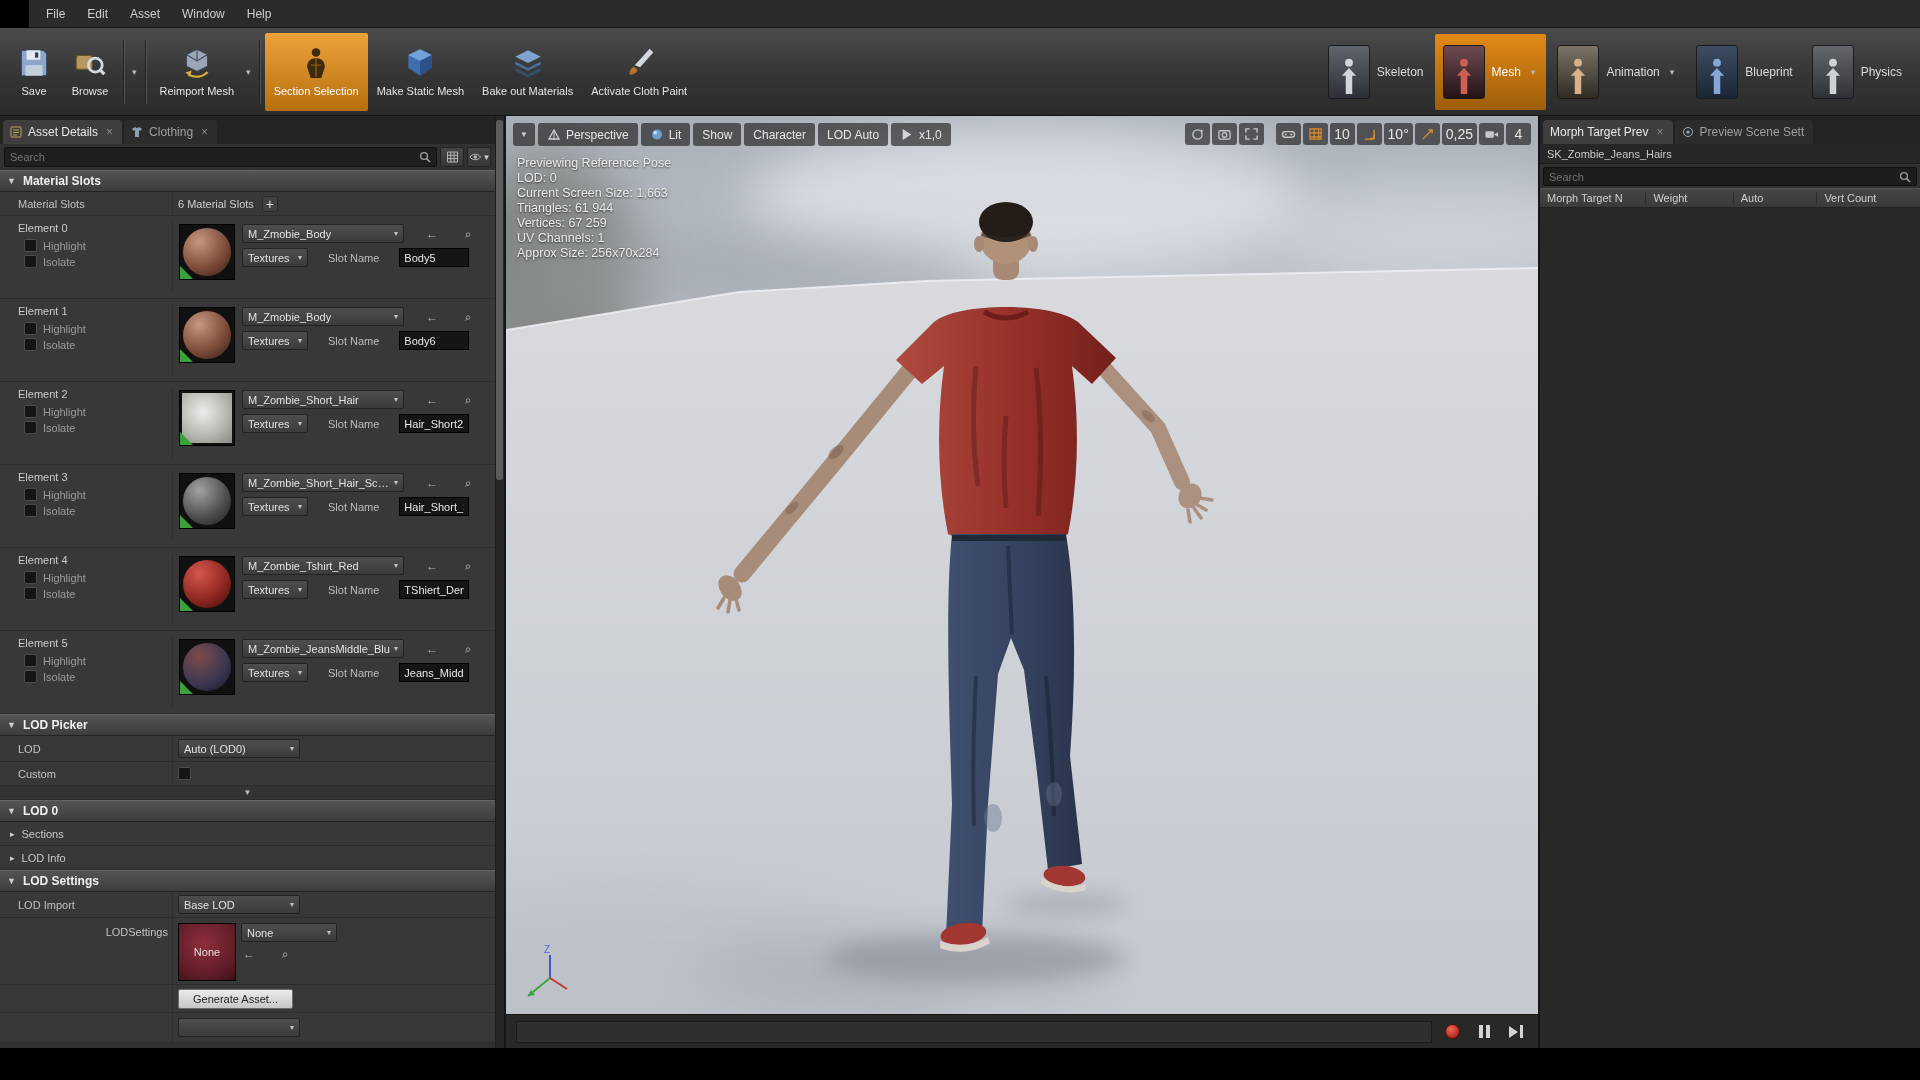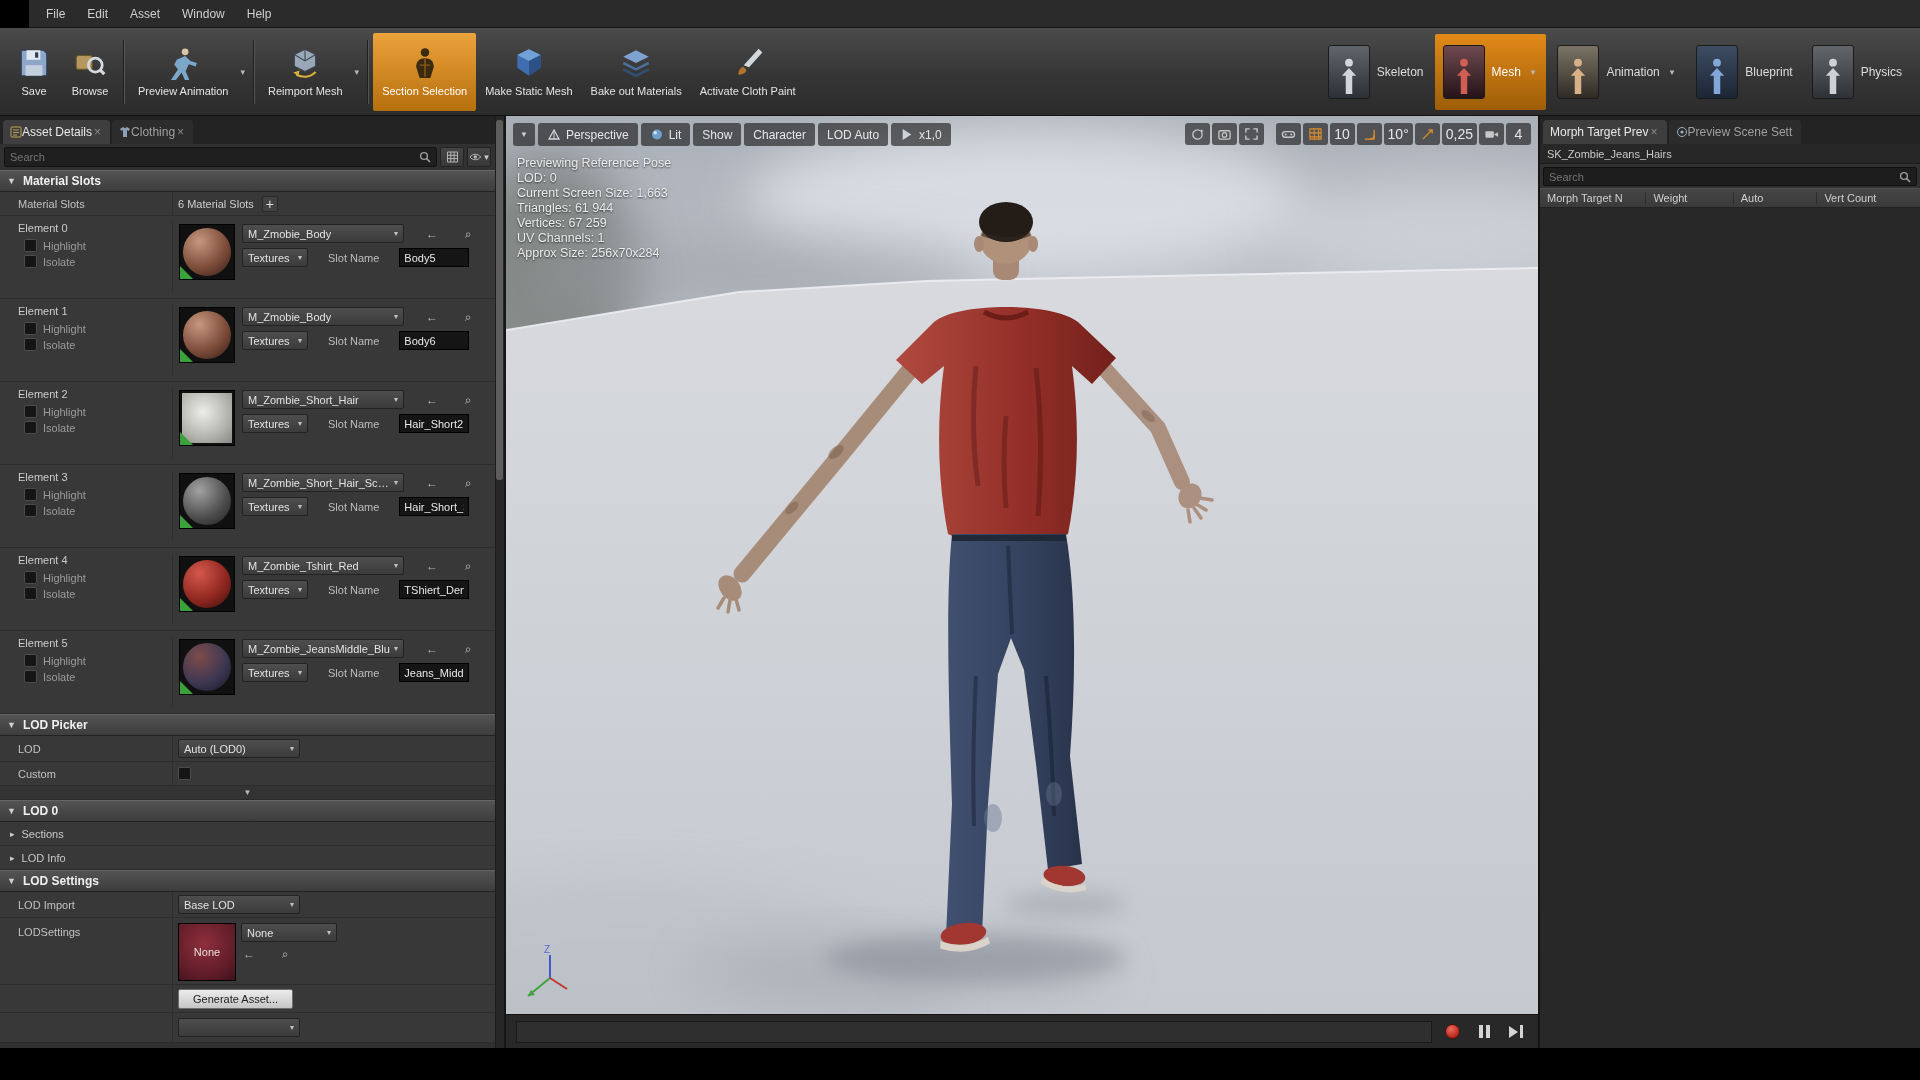--- a/index.html
+++ b/index.html
@@ -35,21 +35,21 @@
   .thumb-phys { background:linear-gradient(#63666b,#2e3237); }
   .thumb-phys path, .thumb-phys circle { fill:#ced2d6; }
 
   
   .left-panel  { position:absolute; left:0; top:116px; width:506px; height:932px; background:#303030; border-right:2px solid #161616; overflow:hidden; }
   .viewport    { position:absolute; left:506px; top:116px; width:1032px; height:932px; overflow:hidden; background:linear-gradient(180deg,#aab0b8 0%,#c6cad1 30%,#d3d6db 100%); }
   .right-panel { position:absolute; left:1538px; top:116px; width:382px; height:932px; background:#303030; border-left:2px solid #161616; display:flex; flex-direction:column; }
   .bottom-black { position:absolute; left:0; bottom:0; width:100%; height:32px; background:#000; }
 
   .tab-row { height:28px; background:#232323; display:flex; align-items:flex-end; gap:2px; padding:3px 3px 0 3px; }
-  .tab { display:flex; align-items:center; padding:5px 9px 5px 7px; font-size:12px; color:#9f9f9f; background:#2c2c2c; border-radius:4px 4px 0 0; white-space:nowrap; }
+  .tab { display:flex; align-items:center; gap:6px; padding:5px 9px 5px 7px; font-size:12px; color:#9f9f9f; background:#2c2c2c; border-radius:4px 4px 0 0; white-space:nowrap; }
   .tab.active { background:#3e3e3e; color:#e8e8e8; }
   .tab .tab-ico { width:12px; height:12px; display:block; }
   .tab .close { color:#8a8a8a; font-size:12px; line-height:1; margin-left:2px; }
 
   
   .search-row { height:26px; display:flex; align-items:center; gap:3px; padding:3px 4px; background:#313131; }
   .search-box { flex:1; display:flex; align-items:center; gap:4px; background:#1f1f1f; border:1px solid #121212; border-radius:2px; height:20px; padding:0 5px; }
   .search-box input { flex:1; background:transparent; border:0; outline:none; color:#d8d8d8; font-size:11px; font-family:inherit; }
   .mag { width:12px; height:12px; flex:none; }
   .sq-btn { width:24px; height:20px; background:linear-gradient(#454545,#383838); border:1px solid #232323; border-radius:2px; display:flex; align-items:center; justify-content:center; gap:2px; }
@@ -165,27 +165,20 @@
       <svg class="ico" viewBox="0 0 32 32">
           <rect x="3" y="9" width="15" height="13" rx="2" fill="#b5985f" stroke="#6b5626"></rect>
           <circle cx="21" cy="18" r="6.5" fill="none" stroke="#d3d9e0" stroke-width="2.6"></circle>
           <line x1="25.5" y1="22.5" x2="29.5" y2="26.5" stroke="#d3d9e0" stroke-width="3"></line>
         </svg>
       <span>Browse</span>
     </div>
 
     <div class="tb-sep"></div>
 
-    <div class="tb-btn">
-      <svg class="ico" viewBox="0 0 32 32">
-          <circle cx="18" cy="5.5" r="3.2" fill="#d9c6a6"></circle>
-          <path d="M10 13l8-3.5 5 4.5 6 2-1 3.2-6.5-2-3 6.5 3.5 8.3h-4.2l-3.2-7-5.2 7H4.6l6.6-10-3.4-4.6z" fill="#7ba7ca"></path>
-        </svg>
-      <span>Preview Animation</span>
-    </div>
     <span class="tb-dd">▾</span>
 
     <div class="tb-sep"></div>
 
     <div class="tb-btn">
       <svg class="ico" viewBox="0 0 32 32">
           <path d="M16 3l10 5v11l-10 5-10-5V8z" fill="#9aa7b6" stroke="#3b4553"></path>
           <path d="M16 3v11m-10-6l10 6 10-6" stroke="#3b4553" fill="none"></path>
           <path d="M5 25l6-2-1.5 5.5z" fill="#d9b13b"></path>
           <path d="M8 27c6 3 13 2.5 18-2.5" stroke="#d9b13b" fill="none" stroke-width="2.2"></path>
@@ -617,21 +610,21 @@
     <div class="drow">
       <div class="dlabel">LOD Import</div>
       <div class="dvalue">
         <div class="combo w120">
               <span class="ctext">Base LOD</span>
               <span class="arrow">▾</span>
             </div>
       </div>
     </div>
     <div class="drow lodset-row" style="min-height:64px;">
-      <div class="dlabel" style="padding-top:8px;">LODSettings</div>
+      <div class="dlabel" style="padding-top:8px;text-align:right;">LODSettings</div>
       <div class="dvalue" style="align-items:flex-start; padding-top:5px;">
         <div class="lodset-thumb">
               <span>None</span>
             </div>
         <div class="lodset-fields">
           <div class="combo w100">
                 <span class="ctext">None</span>
                 <span class="arrow">▾</span>
               </div>
           <div class="field-line">

